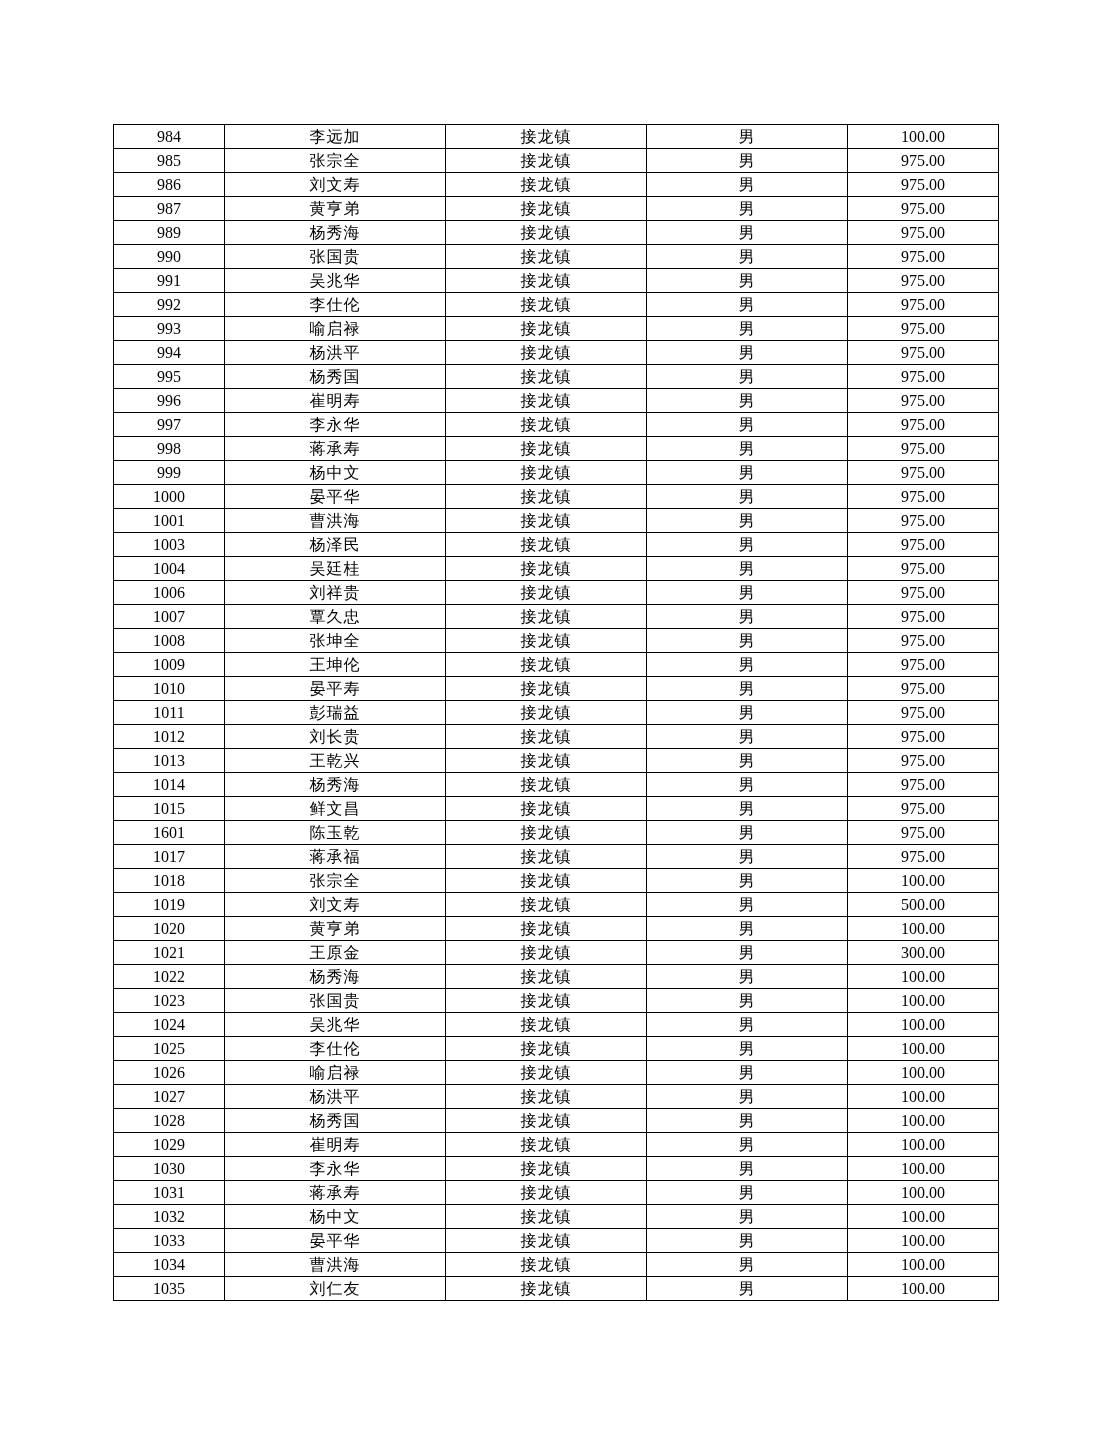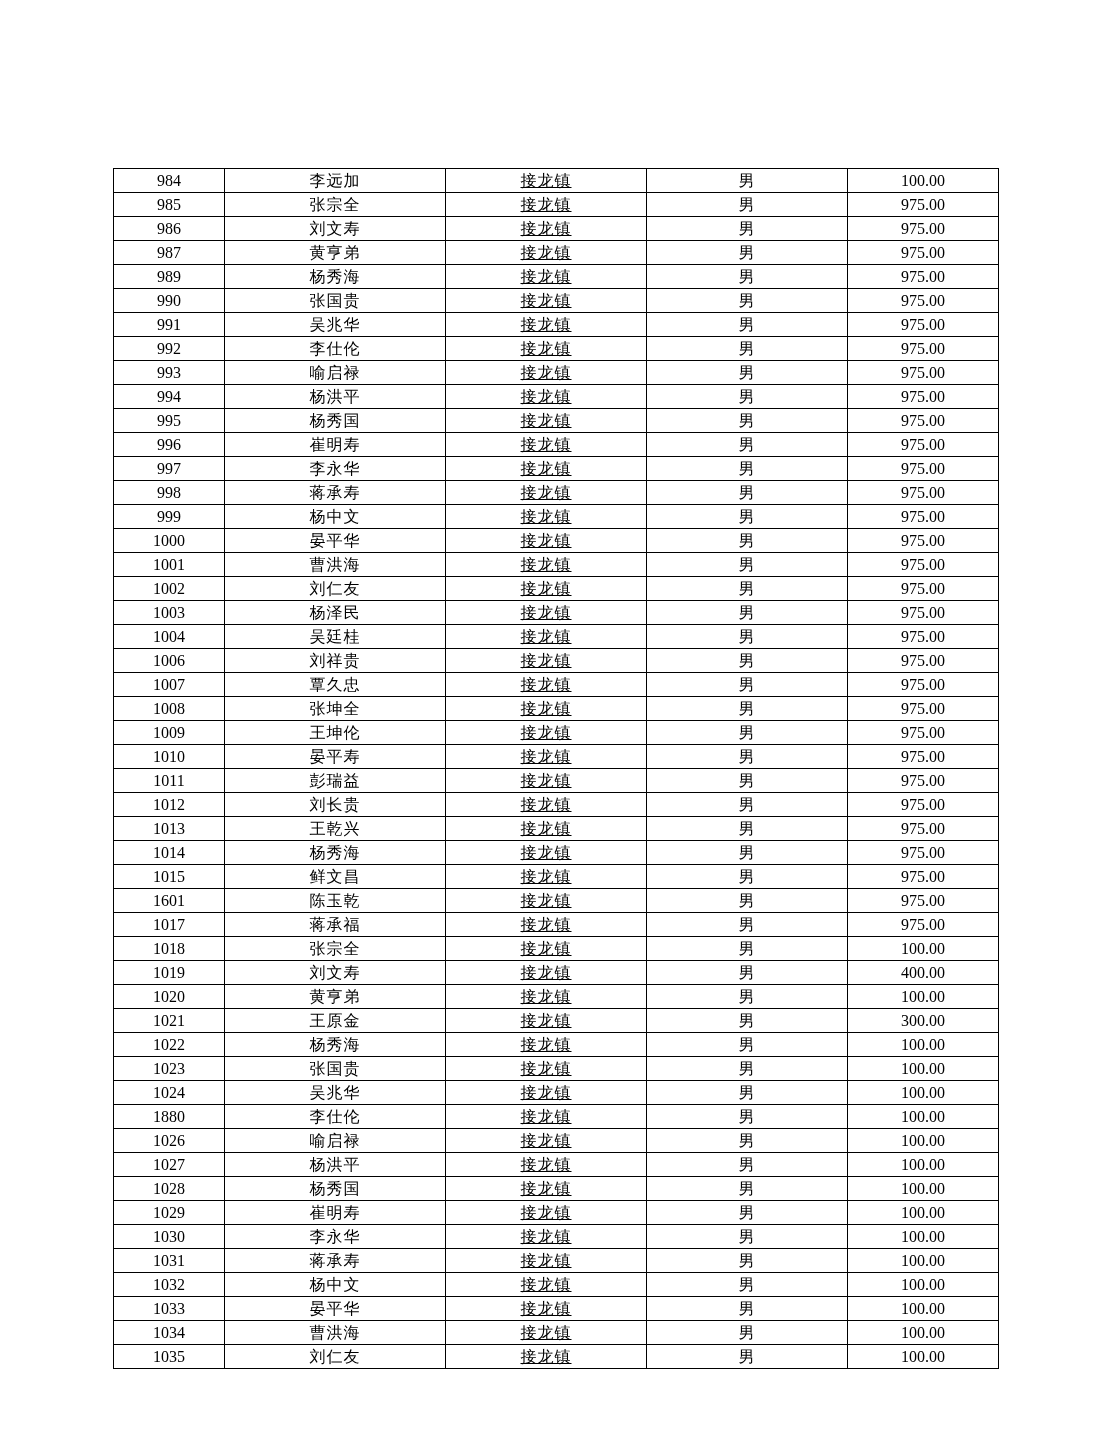--- a/index.html
+++ b/index.html
@@ -14,21 +14,20 @@
     color: #000000;
     position: relative;
   }
   .page {
     position: absolute;
     left: 0;
     top: 0;
     width: 1105px;
     height: 1283px;
     background: #ffffff;
-    margin-top: 44px;
   }
   .table-wrap {
     position: absolute;
     left: 113px;
     top: 124px;
     width: 880px;
   }
   table.data-table {
     border-collapse: collapse;
     table-layout: fixed;
@@ -40,21 +39,21 @@
     line-height: 23px;
     padding: 0;
     font-size: 16px;
     text-align: center;
     vertical-align: middle;
     overflow: hidden;
     white-space: nowrap;
   }
   td.col-id { width: 110px; }
   td.col-name { width: 220px; }
-  td.col-town { width: 200px; text-decoration: underline; }
+  td.col-town { width: 200px; }
   td.col-gender { width: 200px; }
   td.col-amount { width: 150px; }
 
   td.col-name, td.col-town, td.col-gender {
     font-family: "DejaVu Serif", "Liberation Serif", serif;
     font-size: 15px;
     letter-spacing: 1px;
   }
   td.col-id, td.col-amount {
     font-family: "Liberation Serif", "DejaVu Serif", serif;
@@ -181,27 +180,20 @@
             <td class="col-amount">975.00</td>
           </tr>
           <tr>
             <td class="col-id">1001</td>
             <td class="col-name">曹洪海</td>
             <td class="col-town">接龙镇</td>
             <td class="col-gender">男</td>
             <td class="col-amount">975.00</td>
           </tr>
           <tr>
-            <td class="col-id">1002</td>
-            <td class="col-name">刘仁友</td>
-            <td class="col-town">接龙镇</td>
-            <td class="col-gender">男</td>
-            <td class="col-amount">975.00</td>
-          </tr>
-          <tr>
             <td class="col-id">1003</td>
             <td class="col-name">杨泽民</td>
             <td class="col-town">接龙镇</td>
             <td class="col-gender">男</td>
             <td class="col-amount">975.00</td>
           </tr>
           <tr>
             <td class="col-id">1004</td>
             <td class="col-name">吴廷桂</td>
             <td class="col-town">接龙镇</td>
@@ -297,21 +289,21 @@
             <td class="col-name">张宗全</td>
             <td class="col-town">接龙镇</td>
             <td class="col-gender">男</td>
             <td class="col-amount">100.00</td>
           </tr>
           <tr>
             <td class="col-id">1019</td>
             <td class="col-name">刘文寿</td>
             <td class="col-town">接龙镇</td>
             <td class="col-gender">男</td>
-            <td class="col-amount">400.00</td>
+            <td class="col-amount">500.00</td>
           </tr>
           <tr>
             <td class="col-id">1020</td>
             <td class="col-name">黄亨弟</td>
             <td class="col-town">接龙镇</td>
             <td class="col-gender">男</td>
             <td class="col-amount">100.00</td>
           </tr>
           <tr>
             <td class="col-id">1021</td>
@@ -335,21 +327,21 @@
             <td class="col-amount">100.00</td>
           </tr>
           <tr>
             <td class="col-id">1024</td>
             <td class="col-name">吴兆华</td>
             <td class="col-town">接龙镇</td>
             <td class="col-gender">男</td>
             <td class="col-amount">100.00</td>
           </tr>
           <tr>
-            <td class="col-id">1880</td>
+            <td class="col-id">1025</td>
             <td class="col-name">李仕伦</td>
             <td class="col-town">接龙镇</td>
             <td class="col-gender">男</td>
             <td class="col-amount">100.00</td>
           </tr>
           <tr>
             <td class="col-id">1026</td>
             <td class="col-name">喻启禄</td>
             <td class="col-town">接龙镇</td>
             <td class="col-gender">男</td>

